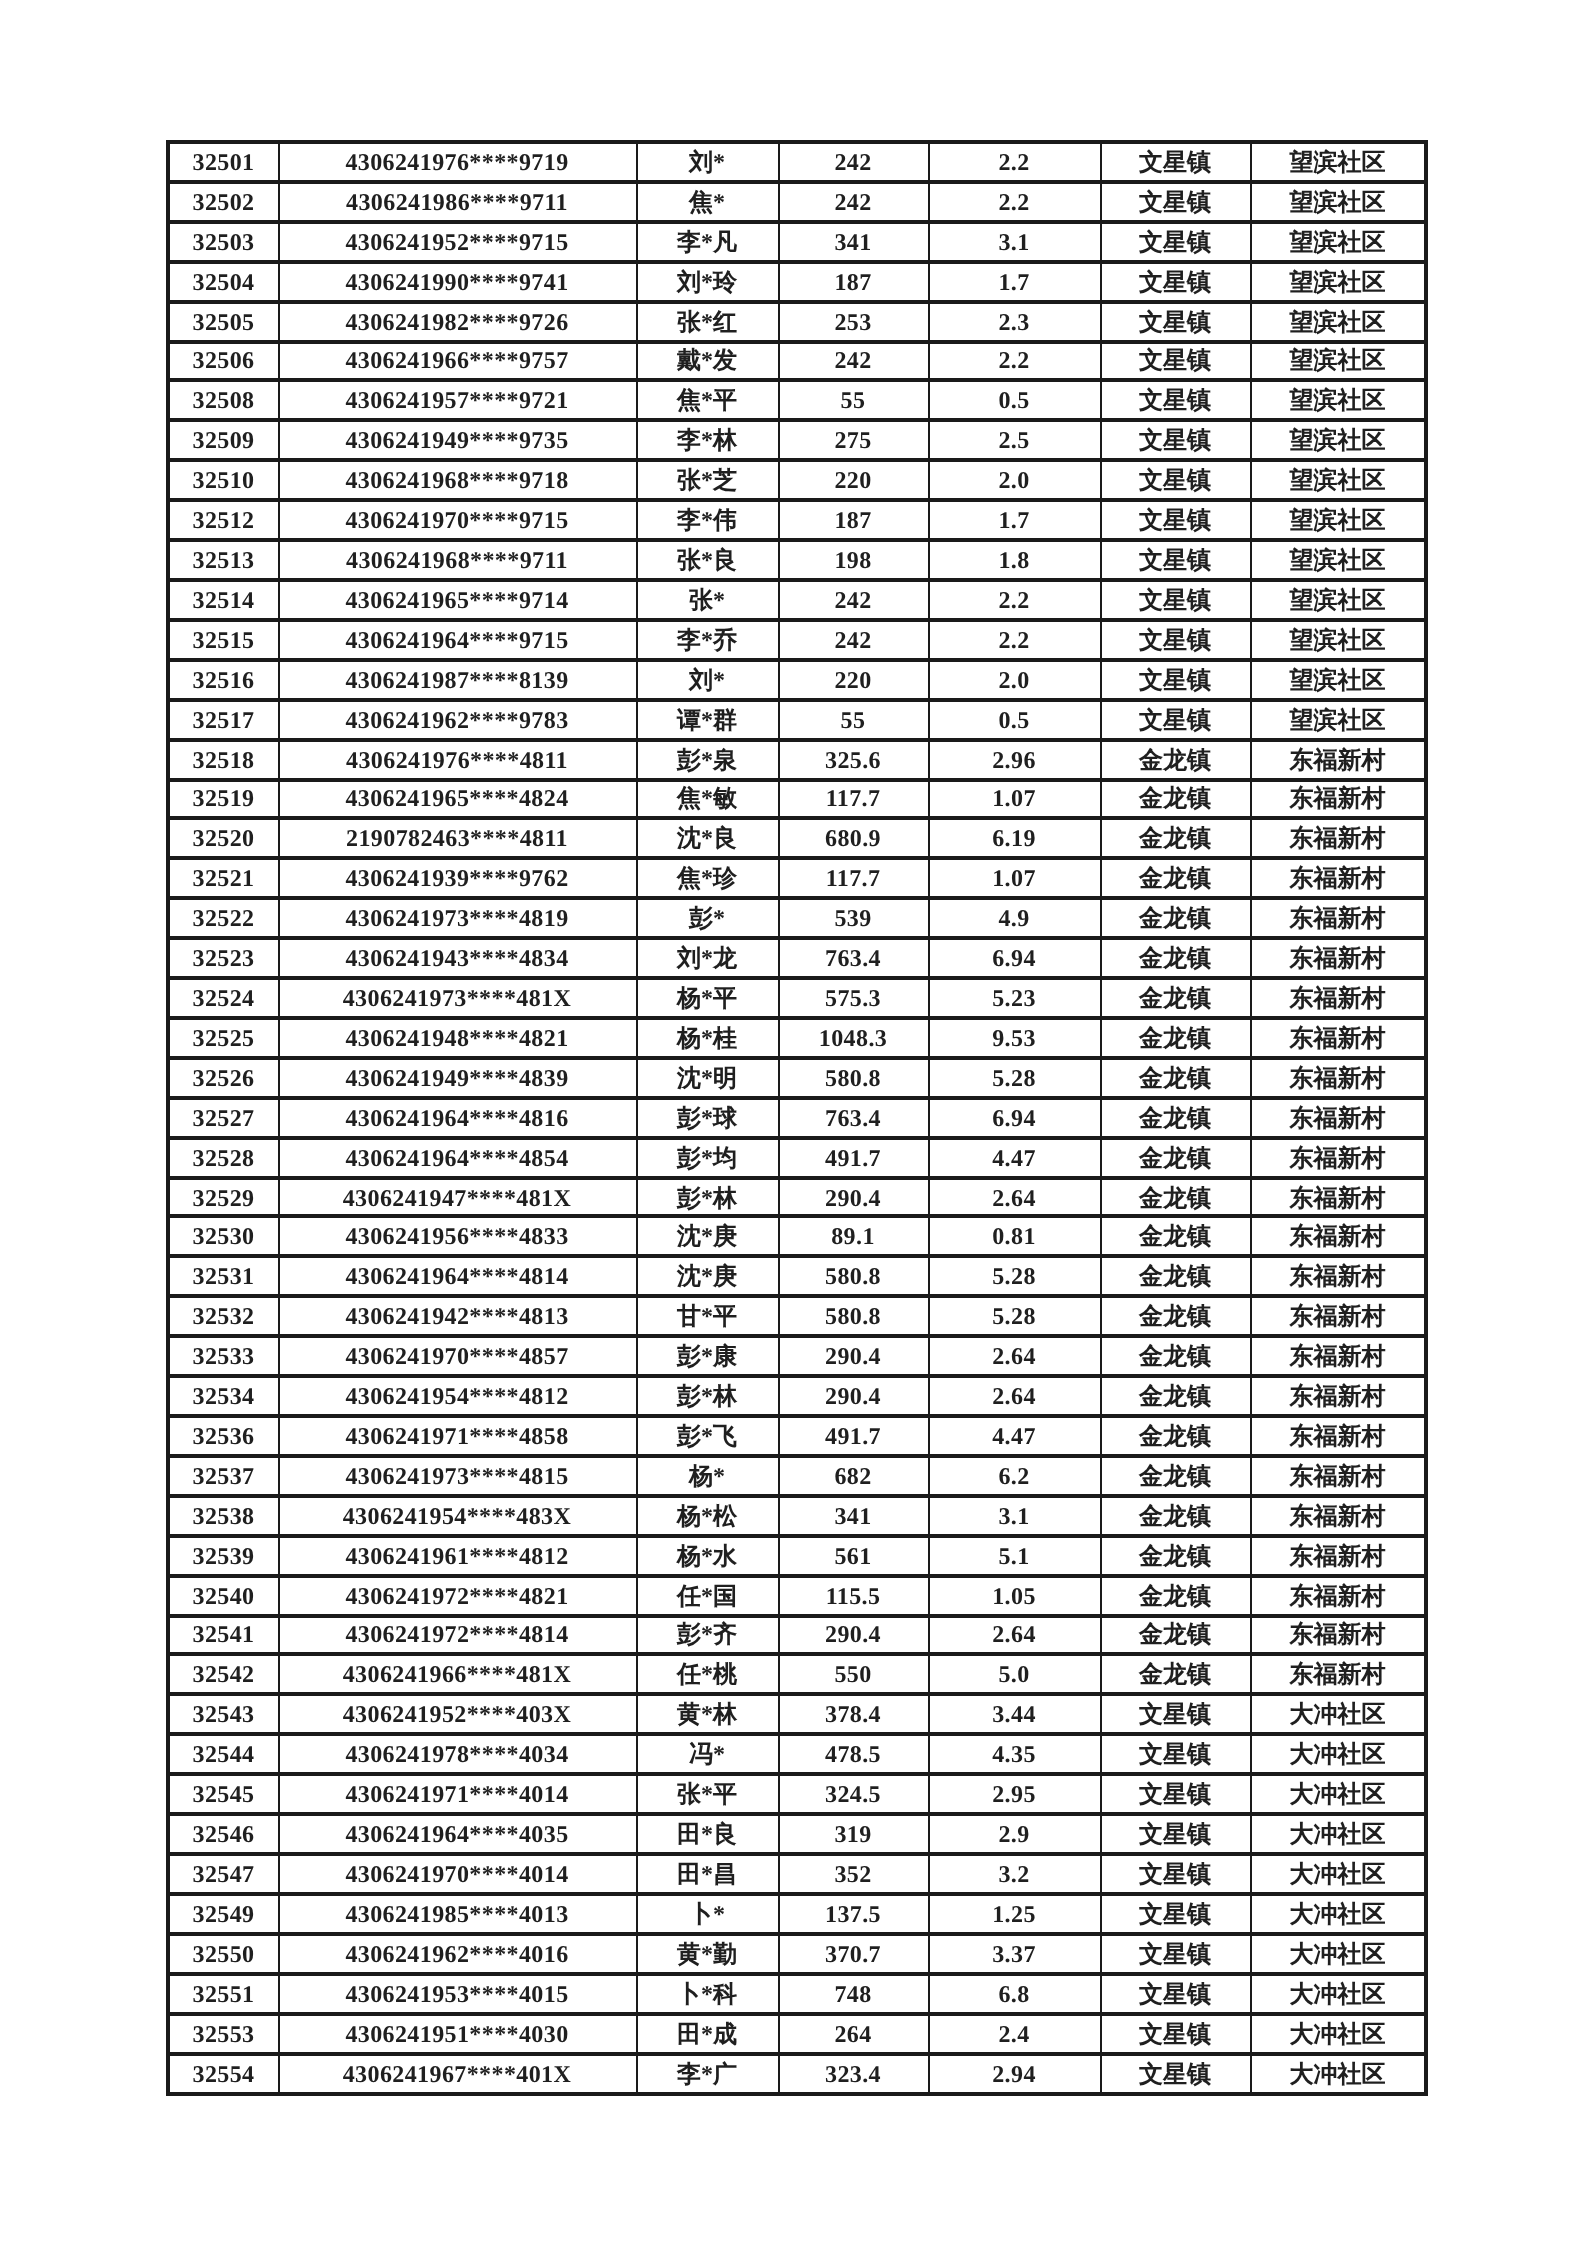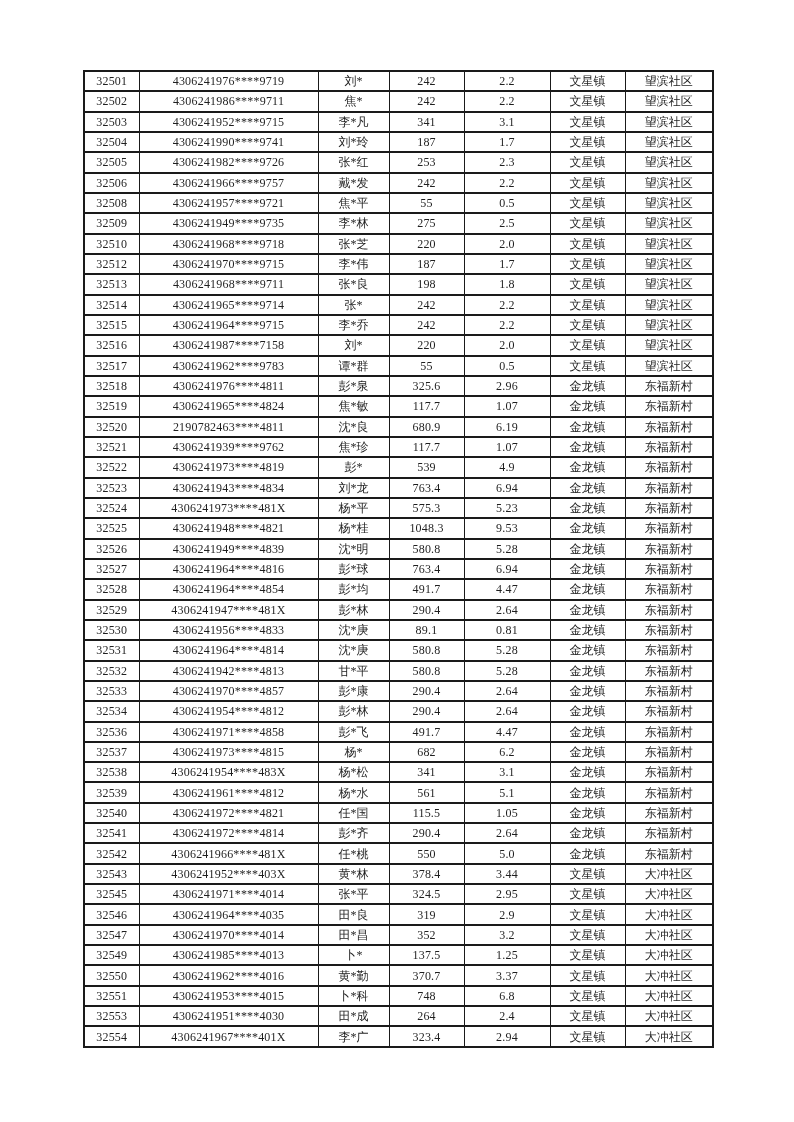--- a/index.html
+++ b/index.html
@@ -20,20 +20,21 @@
     background:var(--page-bg);
     overflow:hidden;
   }
   table.data-table{
     position:absolute;
     left:83px;top:70px;
     width:629px;height:978px;
     border-collapse:collapse;
     table-layout:fixed;
     border:2px solid var(--line);
+    font-weight:bold;
   }
   table.data-table td{
     border-left:1px solid var(--line);
     border-right:1px solid var(--line);
     border-top:2px solid var(--line);
     border-bottom:2px solid var(--line);
     padding:0;
     text-align:center;
     vertical-align:middle;
     font-size:12px;
@@ -173,21 +174,21 @@
           <td class="col-serial">32515</td>
           <td class="col-id_number">4306241964****9715</td>
           <td class="col-name">李*乔</td>
           <td class="col-amount">242</td>
           <td class="col-area">2.2</td>
           <td class="col-town">文星镇</td>
           <td class="col-community">望滨社区</td>
         </tr>
         <tr>
           <td class="col-serial">32516</td>
-          <td class="col-id_number">4306241987****7158</td>
+          <td class="col-id_number">4306241987****8139</td>
           <td class="col-name">刘*</td>
           <td class="col-amount">220</td>
           <td class="col-area">2.0</td>
           <td class="col-town">文星镇</td>
           <td class="col-community">望滨社区</td>
         </tr>
         <tr>
           <td class="col-serial">32517</td>
           <td class="col-id_number">4306241962****9783</td>
           <td class="col-name">谭*群</td>
@@ -415,20 +416,29 @@
         <tr>
           <td class="col-serial">32543</td>
           <td class="col-id_number">4306241952****403X</td>
           <td class="col-name">黄*林</td>
           <td class="col-amount">378.4</td>
           <td class="col-area">3.44</td>
           <td class="col-town">文星镇</td>
           <td class="col-community">大冲社区</td>
         </tr>
         <tr>
+          <td class="col-serial">32544</td>
+          <td class="col-id_number">4306241978****4034</td>
+          <td class="col-name">冯*</td>
+          <td class="col-amount">478.5</td>
+          <td class="col-area">4.35</td>
+          <td class="col-town">文星镇</td>
+          <td class="col-community">大冲社区</td>
+        </tr>
+        <tr>
           <td class="col-serial">32545</td>
           <td class="col-id_number">4306241971****4014</td>
           <td class="col-name">张*平</td>
           <td class="col-amount">324.5</td>
           <td class="col-area">2.95</td>
           <td class="col-town">文星镇</td>
           <td class="col-community">大冲社区</td>
         </tr>
         <tr>
           <td class="col-serial">32546</td>

